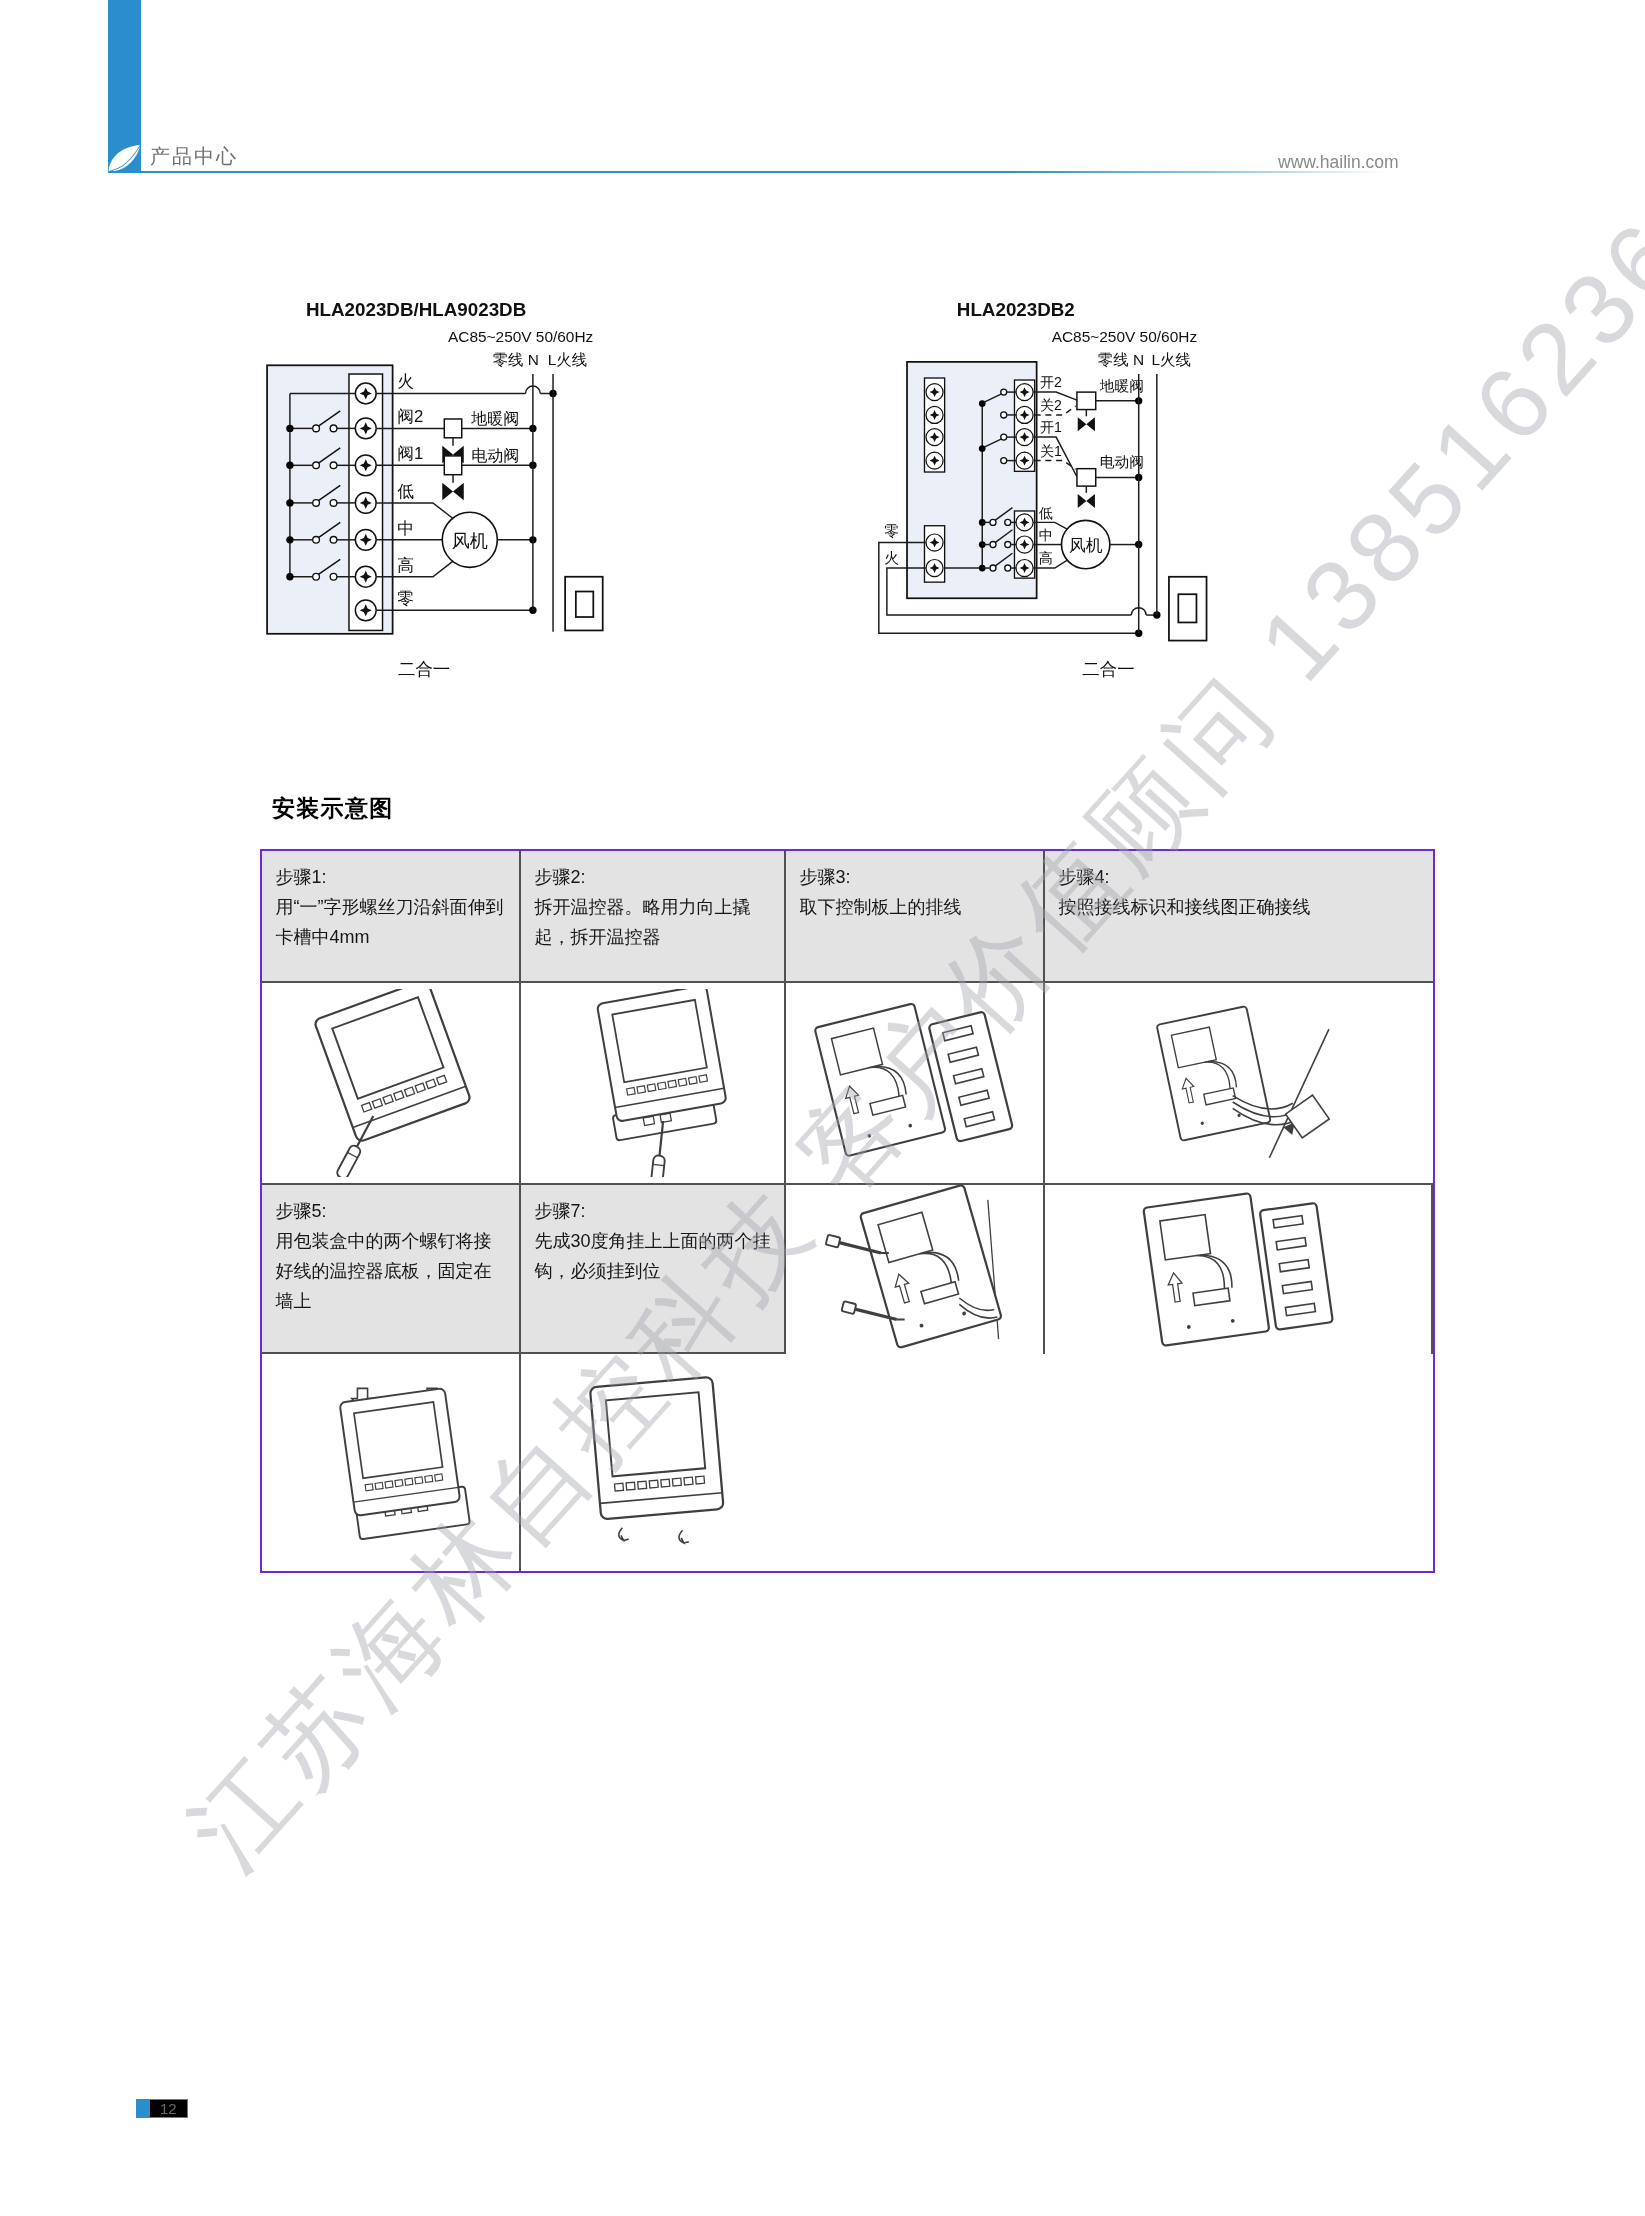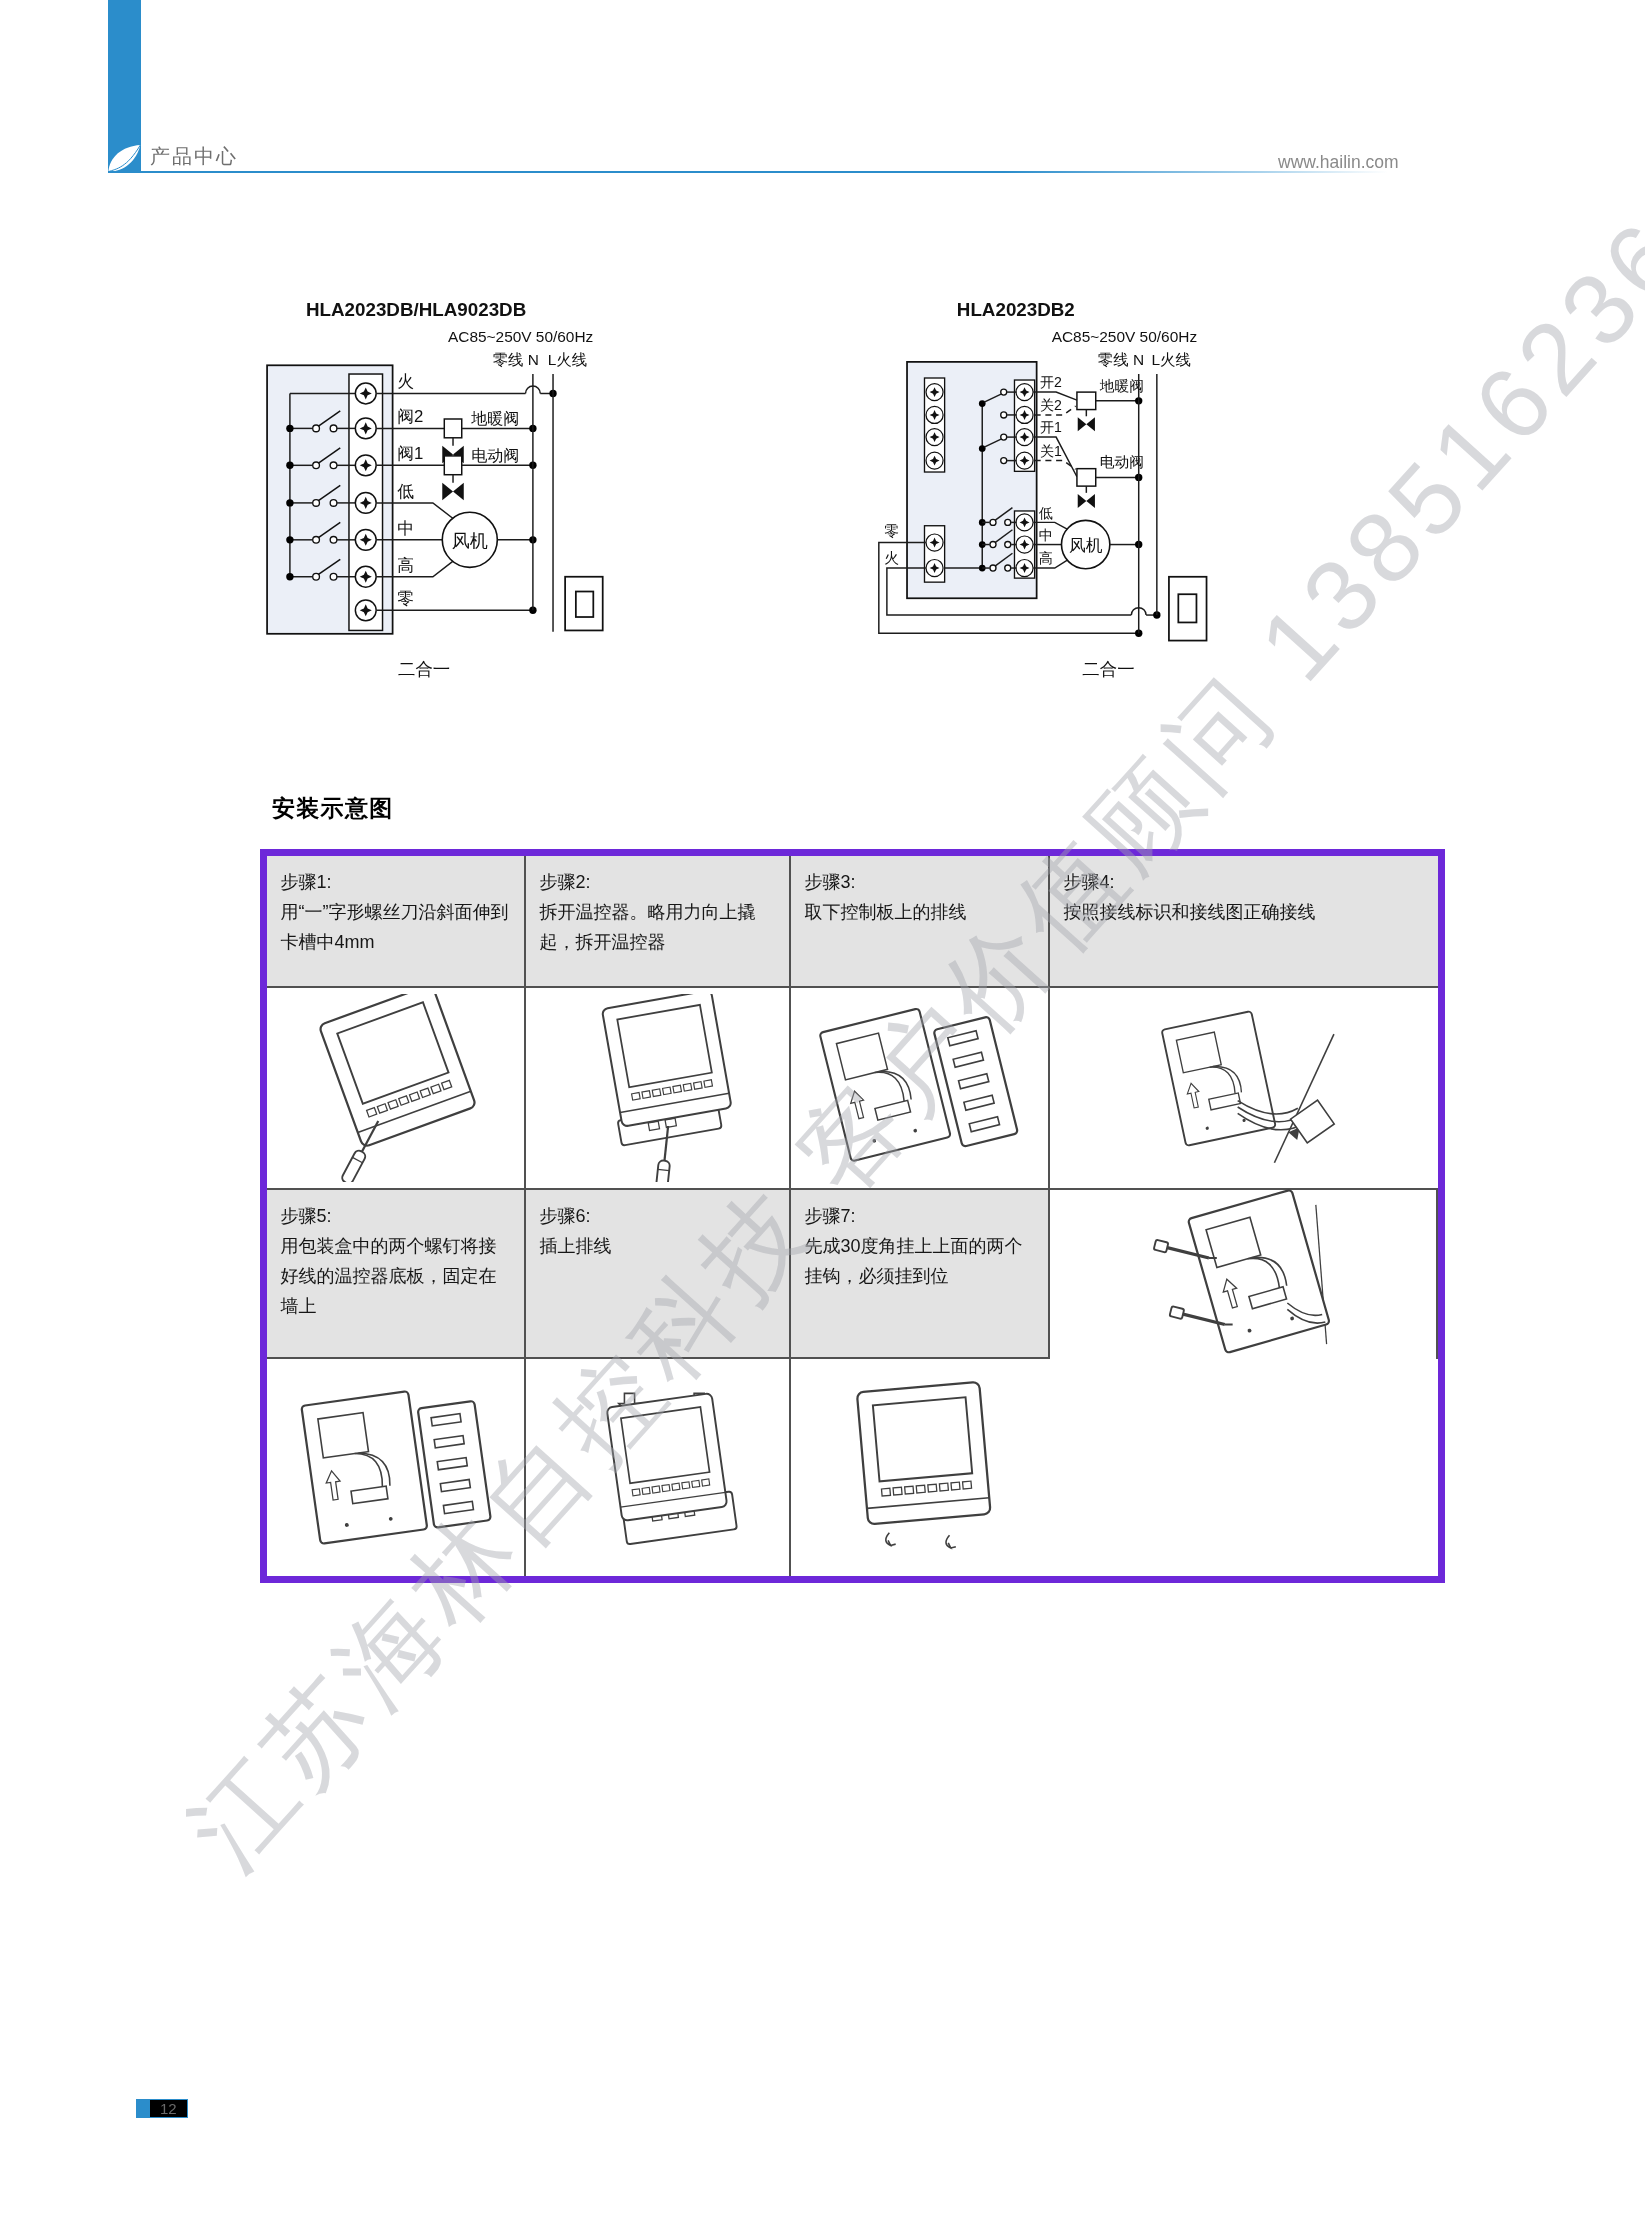--- a/index.html
+++ b/index.html
@@ -14,21 +14,21 @@
              background:linear-gradient(to right,#2b8dcb 0%,#2b8dcb 70%,#a8d2ec 90%,rgba(255,255,255,0) 100%);}
   
   .diag{position:absolute;}
   .diag text{fill:#111;}
   
   .section-title{position:absolute;left:272px;top:793px;font-size:23px;font-weight:bold;color:#000;letter-spacing:1.3px;}
   
   .steps-table{position:absolute;left:260px;top:849px;display:grid;
                grid-template-columns:259px 265px 259px 388px;
                grid-template-rows:132px 202px 169px 217px;
-               border:7px solid #6d28d9;box-sizing:border-box;background:#fff;}
+               border:2px solid #6d28d9;box-sizing:border-box;background:#fff;}
   .cell{box-sizing:border-box;border-right:2px solid #515151;border-bottom:2px solid #515151;}
   .cell.c-last{border-right:none;}
   .cell.r-last{border-bottom:none;}
   .cell.head{background:#e3e3e3;padding:10.7px 13.4px;font-size:18px;line-height:30px;color:#161616;}
   .cell.pic{background:#fff;display:flex;align-items:center;justify-content:center;}
   .step-label{white-space:nowrap;}
   
   .watermark{position:absolute;left:161px;top:1807px;z-index:6;pointer-events:none;
              font-size:101px;letter-spacing:8px;white-space:nowrap;
              color:rgba(162,165,172,0.42);transform:rotate(-48deg);transform-origin:0 0;font-weight:400;}
@@ -385,24 +385,20 @@
         <path d="M250,210 l18,-8 l-4,20 Z" fill="#3f3f3f"></path>
         <rect x="262" y="170" width="52" height="46" transform="rotate(-35 288 193)" class="ill" stroke-width="2.5"></rect>
       </svg>
     </div>
 
     <div class="cell head">
       <div class="step-label">步骤5:</div>
       <div class="step-text">用包装盒中的两个螺钉将接好线的温控器底板，固定在墙上</div>
     </div>
     <div class="cell head">
-      <div class="step-label">步骤6:</div>
-      <div class="step-text">插上排线</div>
-    </div>
-    <div class="cell head">
       <div class="step-label">步骤7:</div>
       <div class="step-text">先成30度角挂上上面的两个挂钩，必须挂到位</div>
     </div>
 
     <div class="cell pic r-last">
       <svg width="228" height="195" viewBox="0 0 360 290">
         <line x1="295" y1="35" x2="312" y2="255" stroke="#3f3f3f" stroke-width="2"></line>
         <use href="#thermo-back" transform="translate(205,140) rotate(-16)"></use>
         <use href="#screw-long" transform="translate(70,105) rotate(14)"></use>
         <use href="#screw-long" transform="translate(95,210) rotate(14)"></use>

